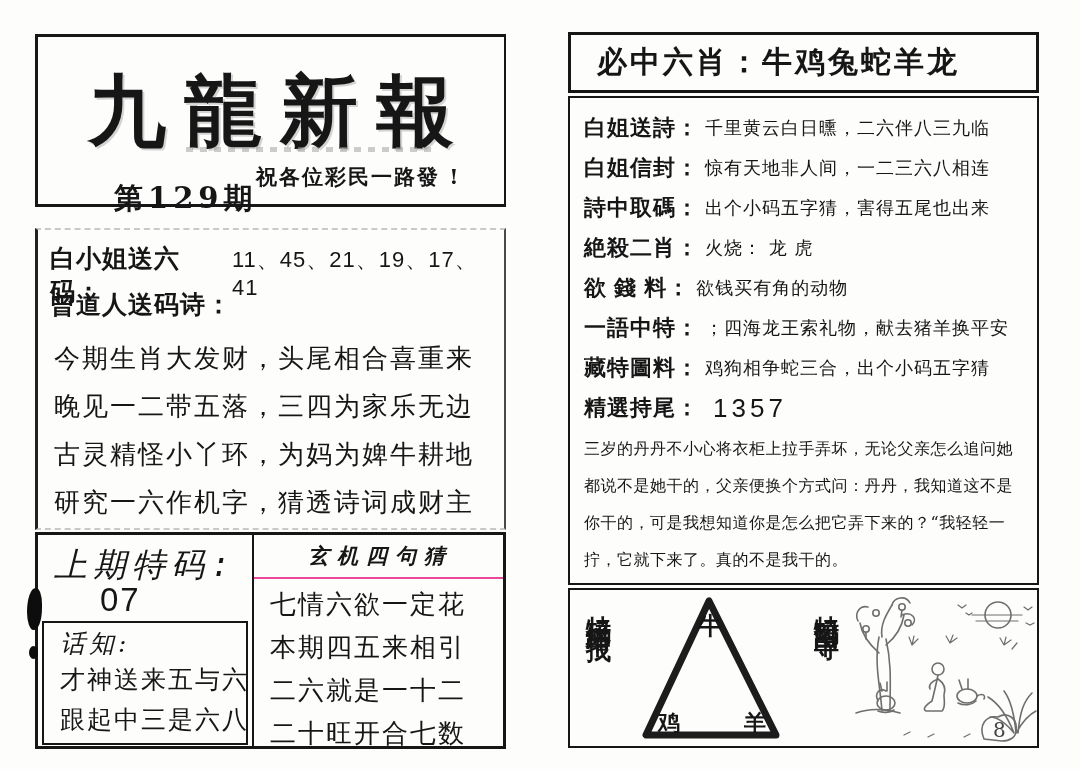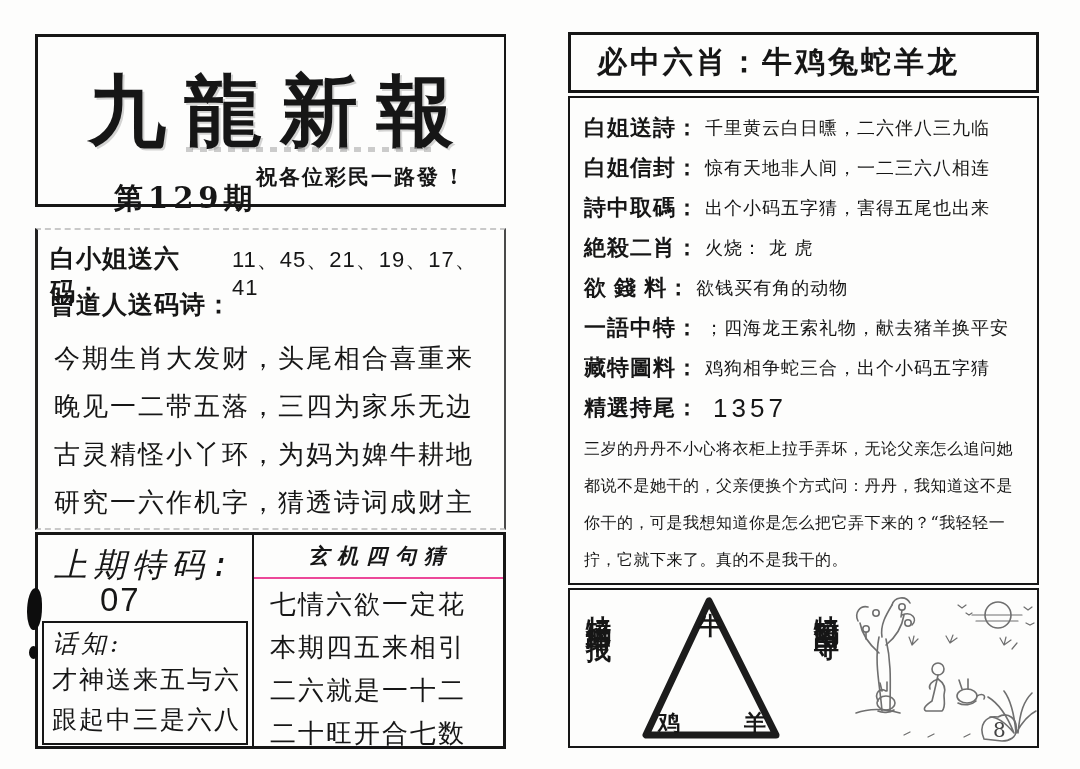--- a/index.html
+++ b/index.html
@@ -29,21 +29,21 @@
   .poem { position:absolute; left:16px; top:104px; font-size:26px; line-height:48px;
           font-family:"DejaVu Serif", serif; letter-spacing:2px; white-space:nowrap; }
 
   .bottom-left-box { position:absolute; left:35px; top:532px; width:471px; height:217px;
                      border:3px solid #161616; overflow:hidden; }
   .blb-divider { position:absolute; left:214px; top:0; bottom:0; width:0; border-left:2px solid #161616; }
   .last-label { position:absolute; left:16px; top:8px; font-size:33px; letter-spacing:6px;
                 font-family:Liberation Mono, monospace; font-style:italic; }
   .last-value { position:absolute; left:54px; top:46px; font-size:33px; letter-spacing:2px;margin-left:8px; }
   .notice-box { position:absolute; left:4px; top:86px; width:206px; height:124px;
-                border:2px solid #161616; padding:4px 8px; overflow:hidden; }
+                border:2px solid #161616; padding:4px 16px; overflow:hidden; }
   .notice-label { font-size:25px; font-family:"DejaVu Serif", serif; font-style:italic; letter-spacing:4px; }
   .notice-line { font-size:25px; font-family:"DejaVu Serif", serif; line-height:40px; letter-spacing:2px; white-space:nowrap; }
   .riddle-head { position:absolute; left:216px; top:0; width:253px; height:44px;
                  border-bottom:2px solid #ec4899; display:flex; align-items:center; justify-content:center;
                  font-size:21px; font-weight:700; letter-spacing:8px;
                  font-family:"DejaVu Serif", serif; font-style:italic; }
   .riddle-lines { position:absolute; left:232px; top:48px; font-size:26px; line-height:43px;
                   font-family:"DejaVu Serif", serif; letter-spacing:2px; white-space:nowrap; }
   .ink-blot { position:absolute; left:27px; top:588px; width:15px; height:42px; background:#0d0d0d;
               border-radius:60% 40% 55% 45%; }

